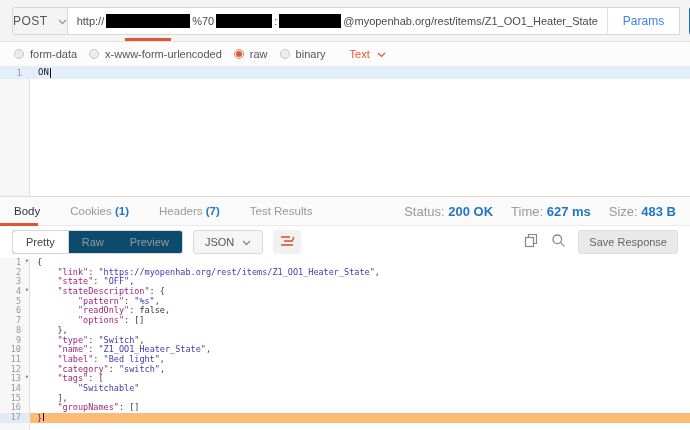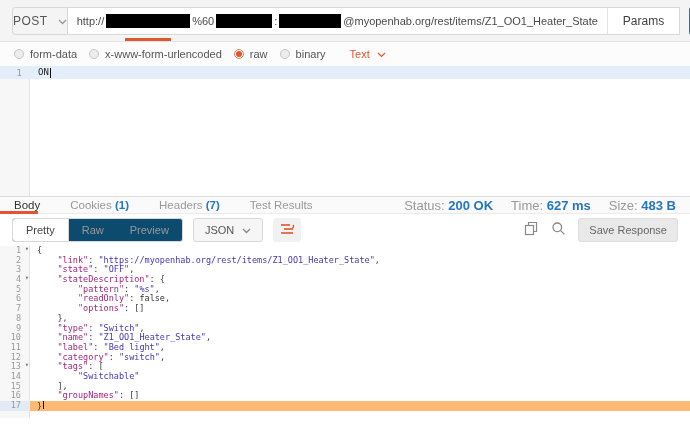--- a/index.html
+++ b/index.html
@@ -4,21 +4,21 @@
 <style>
   * { margin:0; padding:0; box-sizing:border-box; }
   html,body { width:690px; height:430px; background:#fff; font-family:"Liberation Sans", sans-serif; overflow:hidden; }
 
   
   .topbar { position:relative; height:42px; background:#f4f4f4; border-bottom:1px solid #e4e4e4; display:flex; align-items:center; padding:0 12px; }
   .method-select { display:flex; align-items:center; justify-content:center; gap:10px; width:88px; height:28px; background:#f4f4f4; border:1px solid #d8d8d8; border-radius:3px 0 0 3px; color:#555; font-size:12px; letter-spacing:.5px; cursor:pointer; }
   .url-group { flex:1; display:flex; height:28px; border:1px solid #d8d8d8; border-left:none; background:#fff; }
   .url-box { flex:1; display:flex; align-items:center; gap:2px; padding:0 9px; font-size:11px; color:#4a4a4a; white-space:nowrap; overflow:hidden; }
   .redacted { height:14px; background:#000; flex:0 0 auto; }
-  .params-btn { display:flex; align-items:center; padding:0 15px; border-left:1px solid #e2e2e2; color:#404040; font-size:12px; background:#fff; cursor:pointer; }
+  .params-btn { display:flex; align-items:center; padding:0 15px; border-left:1px solid #e2e2e2; color:#3b82f6; font-size:12px; background:#fff; cursor:pointer; }
   .send-group { display:flex; margin-left:9px; }
   .send-main { display:flex; align-items:center; padding:0 17px; height:28px; background:#1673c6; color:#fff; font-size:12px; font-weight:bold; border-radius:3px 0 0 3px; cursor:pointer; }
   .req-tab-underline { position:absolute; left:125px; bottom:0; width:46px; height:3px; background:#e1562f; }
 
   
   .mode-row { height:24px; background:#fcfcfc; display:flex; align-items:center; padding-left:14px; gap:8px; }
   .radio-item { display:flex; align-items:center; gap:6px; margin-right:12px; cursor:pointer; }
   .radio-circle { width:10px; height:10px; border-radius:50%; border:1px solid #c6c6c6; background:#ededed; }
   .radio-item.selected .radio-circle { border:1px solid #d8825f; background:#fff; position:relative; }
   .radio-item.selected .radio-circle::after { content:""; position:absolute; left:1px; top:1px; width:6px; height:6px; border-radius:50%; background:#e1562f; }
@@ -28,21 +28,21 @@
   
   .editor { position:relative; height:130px; background:#fff; }
   .editor-gutter { position:absolute; left:0; top:0; bottom:0; width:30px; background:#f7f7f7; border-right:1px solid #e3e3e3; }
   .editor-line { position:relative; display:flex; height:13px; align-items:center; font-family:"DejaVu Sans Mono", monospace; font-size:9px; }
   .editor-line.active-line { background:#e4eefb; }
   .editor-line .ln { width:30px; flex:0 0 auto; text-align:right; padding-right:8px; color:#999; position:relative; z-index:1; }
   .editor-line .lc { padding-left:8px; color:#1a1a1a; }
   .cursor { display:inline-block; width:1px; height:10px; background:#111; vertical-align:middle; margin-left:1px; }
 
   
-  .resp-header { position:relative; height:18px; background:#fafafa; border-top:1px solid #dcdcdc; border-bottom:1px solid #ebebeb; display:flex; align-items:center; padding:0 14px; }
+  .resp-header { position:relative; height:30px; background:#fafafa; border-top:1px solid #dcdcdc; border-bottom:1px solid #ebebeb; display:flex; align-items:center; padding:0 14px; }
   .resp-tab { font-size:11.5px; color:#999; margin-right:30px; cursor:pointer; }
   .resp-tab.active { color:#333; }
   .resp-tab .count { color:#2476c2; font-weight:bold; }
   .resp-tab-underline { position:absolute; left:0; bottom:-1px; width:38px; height:3px; background:#e1562f; }
   .resp-meta { margin-left:auto; display:flex; gap:18px; }
   .meta-item { font-size:13px; color:#999; }
   .meta-item .val { color:#2476c2; font-weight:bold; }
 
   
   .resp-toolbar { height:32px; display:flex; align-items:center; padding:0 12px; gap:10px; background:#fff; }
@@ -75,21 +75,21 @@
     <span class="chev">
       <svg width="9" height="6" viewBox="0 0 9 6">
           <polyline points="1,1 4.5,4.5 8,1" fill="none" stroke="#999" stroke-width="1.3"></polyline>
         </svg>
     </span>
   </div>
   <div class="url-group">
     <div class="url-box">
         <span>http://</span>
         <span class="redacted" style="width: 84px;"></span>
-        <span>%60</span>
+        <span>%70</span>
         <span class="redacted" style="width: 56px;"></span>
         <span>:</span>
         <span class="redacted" style="width: 62px;"></span>
         <span>@myopenhab.org/rest/items/Z1_OO1_Heater_State</span>
       </div>
     <div class="params-btn">Params</div>
   </div>
   <div class="send-group">
     <div class="send-main">Send</div>
 

